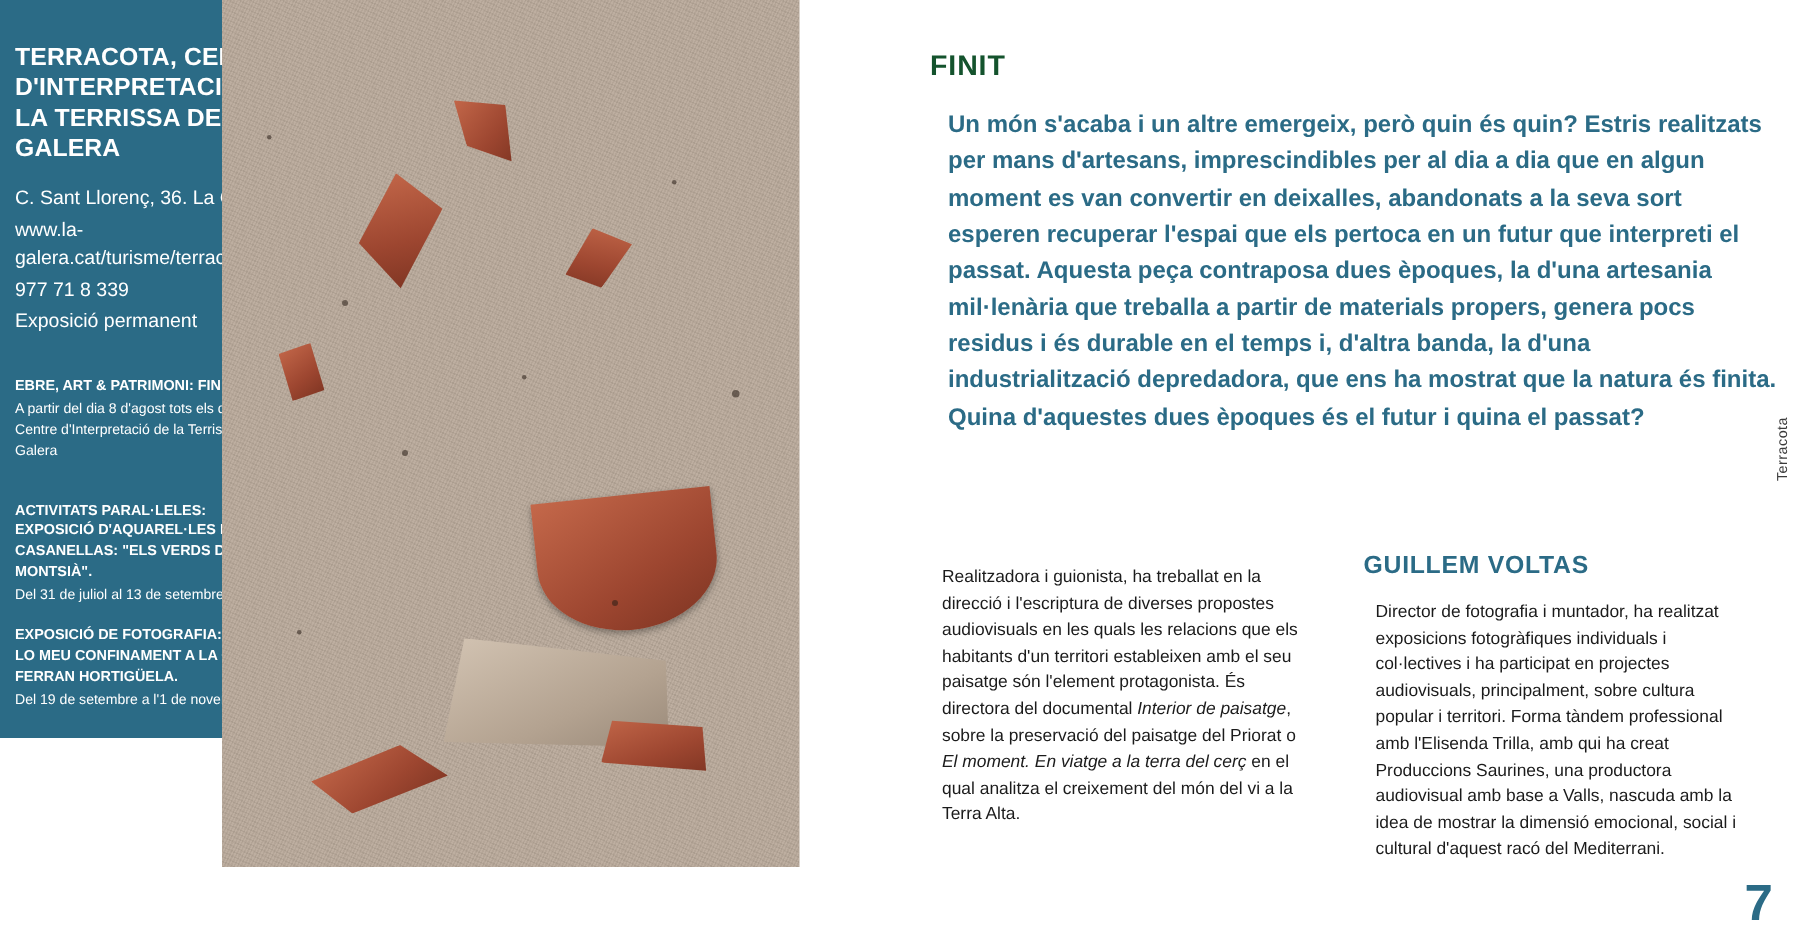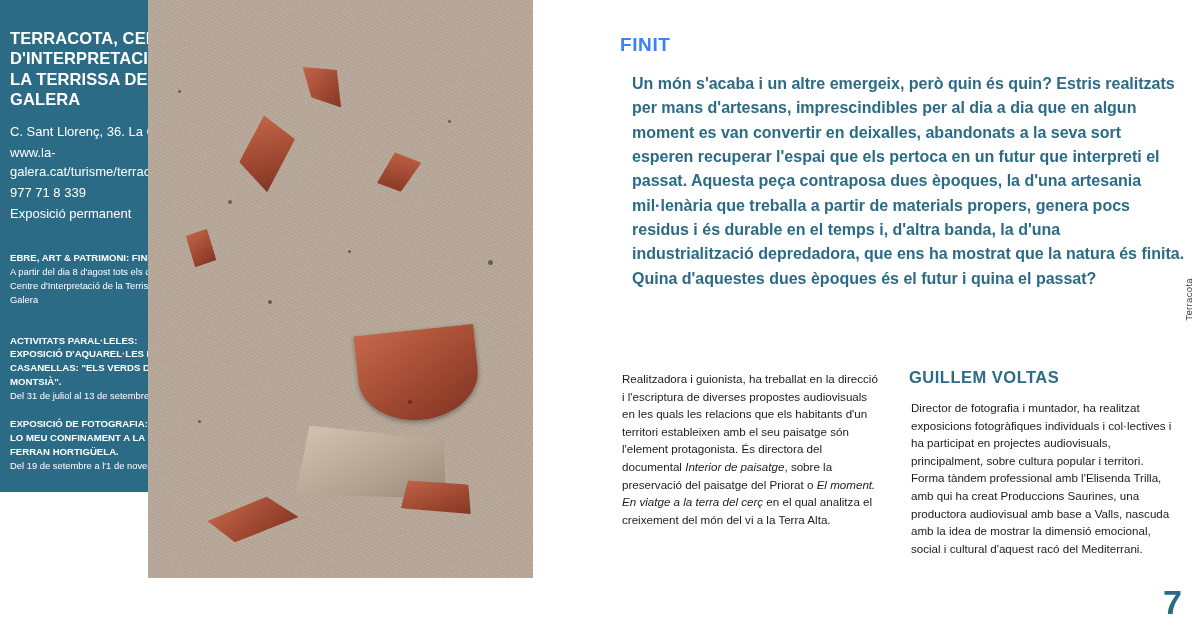--- a/index.html
+++ b/index.html
@@ -117,21 +117,21 @@
     width: 560px;
     height: 625px;
   }
   .finit-title {
     position: absolute;
     left: 0;
     top: 34px;
     font-size: 19px;
     font-weight: bold;
     letter-spacing: 0.6px;
-    color: #3b82f6;
+    color: #14532d;
     margin: 0;
   }
   .finit-body {
     position: absolute;
     left: 0;
     top: 60px;
     width: 554px;
     font-size: 16px;
     font-weight: bold;
     line-height: 1.52;
@@ -155,21 +155,21 @@
     font-weight: bold;
     letter-spacing: 0.5px;
     color: #2b6b86;
     margin: 0 0 12px 0;
     text-transform: uppercase;
   }
   .bio p {
     font-size: 11.6px;
     line-height: 1.52;
     color: #1b1b1b;
-    margin: 2px;
+    margin: 8px;
   }
   .bio em { font-style: italic; }
 
   
   .side-label {
     position: absolute;
     right: 6px;
     top: 278px;
     font-size: 9.6px;
     color: #3a3a3a;

